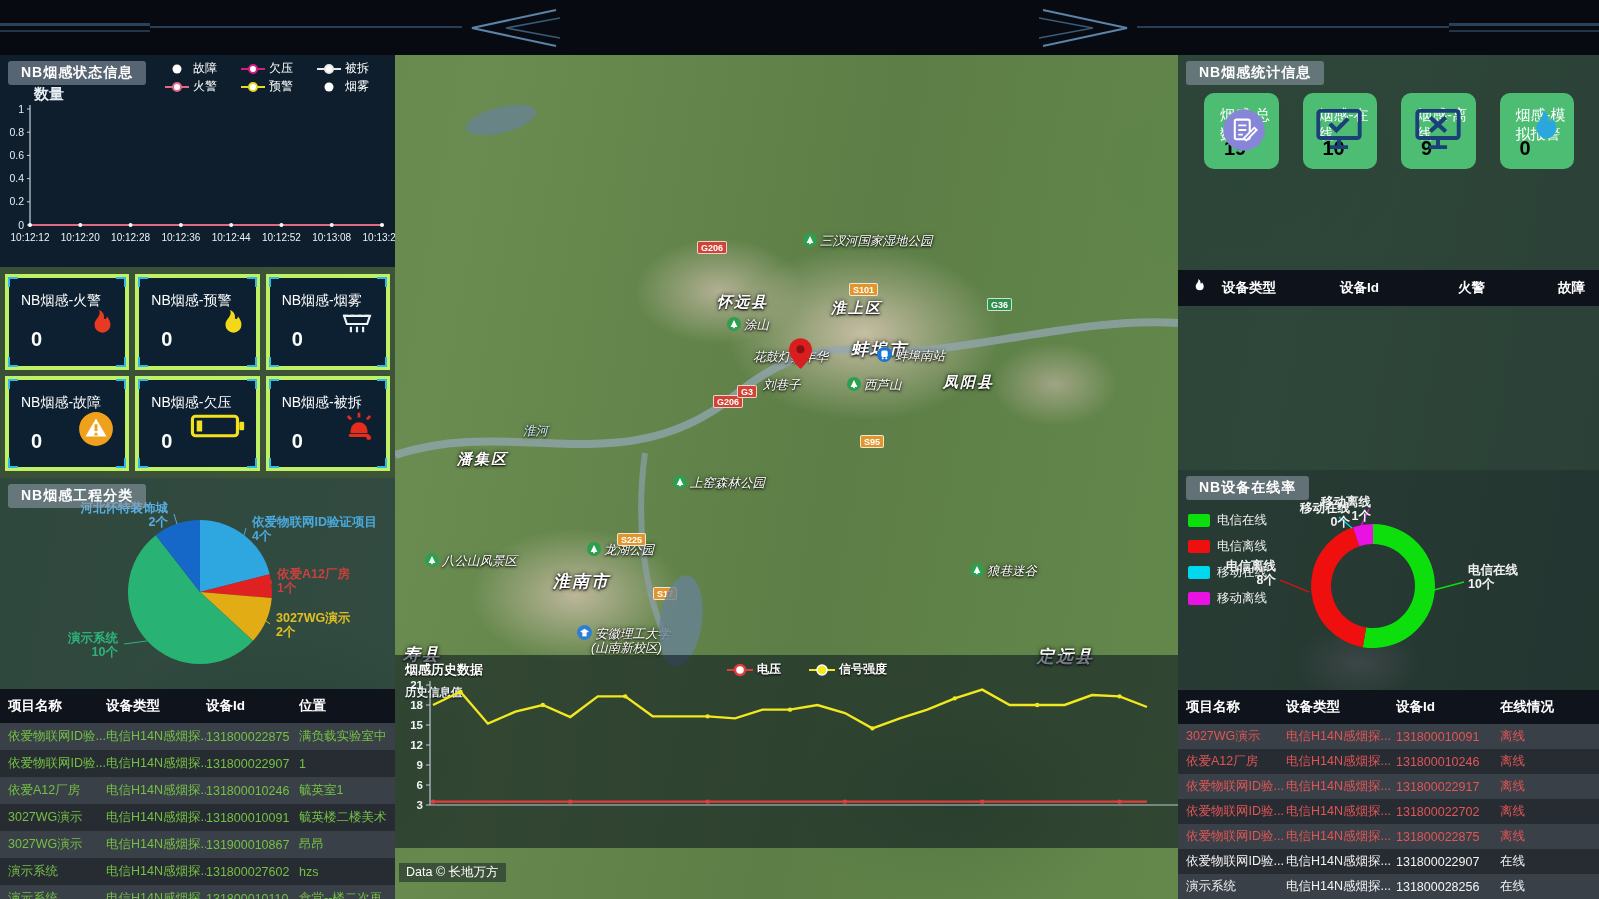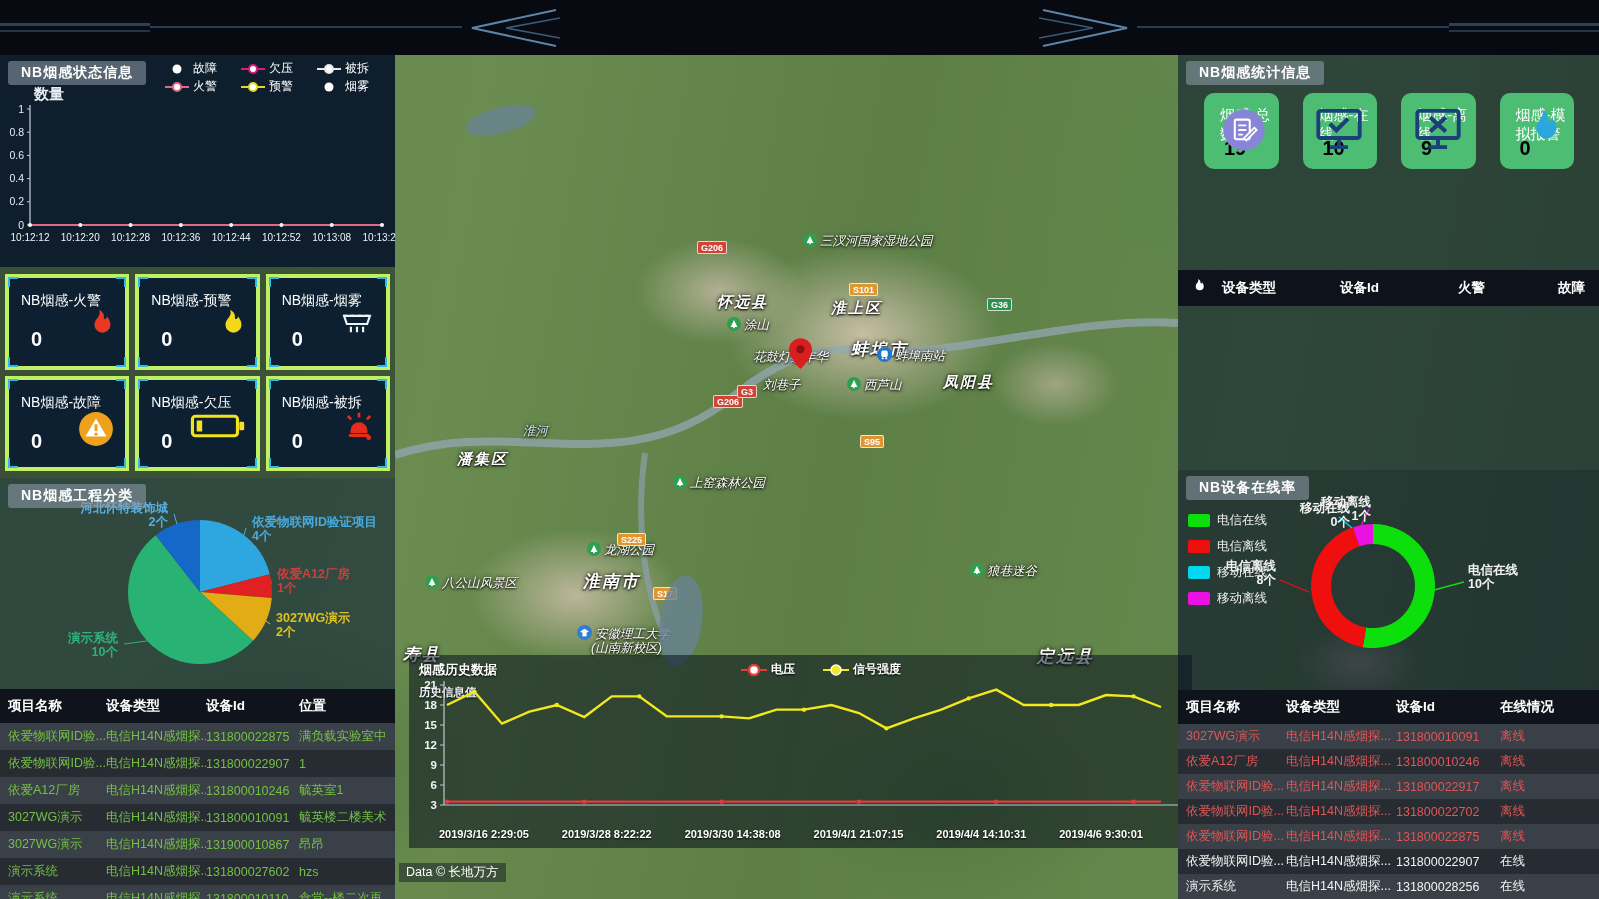--- a/index.html
+++ b/index.html
@@ -86,21 +86,21 @@
   .stat-card .cic { position:absolute; right:12px; top:14px; }
   .mini-head { position:absolute; left:0; top:215px; width:100%; height:36px; background:#0e131b;
     display:grid; grid-template-columns:44px 118px 118px 100px 1fr; align-items:center;
     color:#fff; font-weight:bold; font-size:13.5px; }
   .mini-head .fic { padding-left:12px; }
   .donut-panel { position:relative; height:220px; background:rgba(10,22,40,.68); }
   #donut-legend { position:absolute; left:10px; top:42px; z-index:3; }
   .dl-item { display:flex; align-items:center; gap:7px; color:#f0f0f0; font-size:12.5px; margin-bottom:9px; }
   .dl-sw { width:22px; height:13px; border-radius:2px; }
   
-  .history-panel { position:absolute; left:409px; top:600px; width:783px; height:193px;
+  .history-panel { position:absolute; left:395px; top:600px; width:783px; height:193px;
     background:rgba(8,17,30,.55); }
   .hp-title { position:absolute; left:10px; top:6px; color:#fff; font-size:13px; font-weight:bold;
     text-shadow:0 1px 2px #000; }
   .hp-ylab { position:absolute; left:10px; top:30px; color:#eef3f7; font-size:11.5px; font-weight:bold;
     text-shadow:0 1px 2px #000; }
   .hp-legend { position:absolute; left:332px; top:6px; display:flex; gap:28px; }
   .hp-legend .lg-item { font-weight:bold; text-shadow:0 1px 2px #000; }
   #history-chart { position:absolute; left:0; top:22px; }
   #history-xlabels { position:absolute; left:30px; bottom:8px; width:704px; display:flex;
     justify-content:space-between; color:#fff; font-size:11px; font-weight:bold;
@@ -133,21 +133,21 @@
     <svg width="783" height="844" style="position:absolute;left:395px;top:0">
       <path d="M0,400 C120,360 230,430 340,340 C420,275 470,300 520,296 C600,290 700,262 783,268" fill="none" stroke="#93a7b2" stroke-width="8" opacity="0.75"></path>
       <path d="M250,398 C240,470 250,540 272,585" fill="none" stroke="#8ba0ac" stroke-width="6" opacity="0.7"></path>
     </svg>
     <div id="map-labels">
         <div class="mlbl city" style="left: 322px; top: 238px;">怀远县</div>
         <div class="mlbl city" style="left: 436px; top: 244px;">淮上区</div>
         <div class="mlbl city big" style="left: 456px; top: 283px;">蚌埠市</div>
         <div class="mlbl city" style="left: 548px; top: 318px;">凤阳县</div>
         <div class="mlbl city" style="left: 62px; top: 395px;">潘集区</div>
-        <div class="mlbl city big" style="left: 158px; top: 515px; margin-left: 30px;">淮南市</div>
+        <div class="mlbl city big" style="left: 158px; top: 515px;">淮南市</div>
         <div class="mlbl city big" style="left: 8px; top: 588px;">寿县</div>
         <div class="mlbl city big" style="left: 642px; top: 590px;">定远县</div>
         <div class="mlbl poi" style="left: 408px; top: 178px;">
           <span><svg width="14" height="14" viewBox="0 0 14 14">
               <circle cx="7" cy="7" r="7" fill="#2e9e4f"></circle>
               <path d="M7 3 L10.4 10 H3.6 Z" fill="#fff"></path>
               <rect x="6.2" y="9" width="1.6" height="2.2" fill="#fff"></rect>
             </svg></span>
           <span>三汊河国家湿地公园</span>
         </div>
@@ -191,21 +191,21 @@
           <span>上窑森林公园</span>
         </div>
         <div class="mlbl poi" style="left: 192px; top: 487px;">
           <span><svg width="14" height="14" viewBox="0 0 14 14">
               <circle cx="7" cy="7" r="7" fill="#2e9e4f"></circle>
               <path d="M7 3 L10.4 10 H3.6 Z" fill="#fff"></path>
               <rect x="6.2" y="9" width="1.6" height="2.2" fill="#fff"></rect>
             </svg></span>
           <span>龙湖公园</span>
         </div>
-        <div class="mlbl poi" style="left: 30px; top: 520px;">
+        <div class="mlbl poi" style="left: 30px; top: 498px;">
           <span><svg width="14" height="14" viewBox="0 0 14 14">
               <circle cx="7" cy="7" r="7" fill="#2e9e4f"></circle>
               <path d="M7 3 L10.4 10 H3.6 Z" fill="#fff"></path>
               <rect x="6.2" y="9" width="1.6" height="2.2" fill="#fff"></rect>
             </svg></span>
           <span>八公山风景区</span>
         </div>
         <div class="mlbl poi" style="left: 182px; top: 570px;">
           <span><svg width="15" height="15" viewBox="0 0 14 14">
               <circle cx="7" cy="7" r="7" fill="#2d7fd3"></circle>
@@ -293,28 +293,20 @@
         <circle cx="65.46153846153845" cy="14.666666666666671" r="2.2" fill="#f2e81e"></circle>
         <circle cx="147.84615384615384" cy="28" r="2.2" fill="#f2e81e"></circle>
         <circle cx="230.23076923076923" cy="19.33333333333333" r="2.2" fill="#f2e81e"></circle>
         <circle cx="312.6153846153846" cy="39.33333333333333" r="2.2" fill="#f2e81e"></circle>
         <circle cx="395" cy="32.66666666666666" r="2.2" fill="#f2e81e"></circle>
         <circle cx="477.38461538461536" cy="51.33333333333334" r="2.2" fill="#f2e81e"></circle>
         <circle cx="559.7692307692307" cy="21.333333333333343" r="2.2" fill="#f2e81e"></circle>
         <circle cx="642.1538461538461" cy="28" r="2.2" fill="#f2e81e"></circle>
         <circle cx="724.5384615384615" cy="19.33333333333333" r="2.2" fill="#f2e81e"></circle>
       </svg>
-    <div id="history-xlabels">
-        <span>2019/3/16 2:29:05</span>
-        <span>2019/3/28 8:22:22</span>
-        <span>2019/3/30 14:38:08</span>
-        <span>2019/4/1 21:07:15</span>
-        <span>2019/4/4 14:10:31</span>
-        <span>2019/4/6 9:30:01</span>
-      </div>
   </div>
 
   <aside class="left-col">
     <section class="status-panel">
       <div class="panel-title">NB烟感状态信息</div>
       <div class="legend-grid" id="status-legend">
           <div class="lg-item">
             <svg width="24" height="12">
               <circle cx="12" cy="6" r="4.5" fill="#ffffff"></circle>
             </svg>

